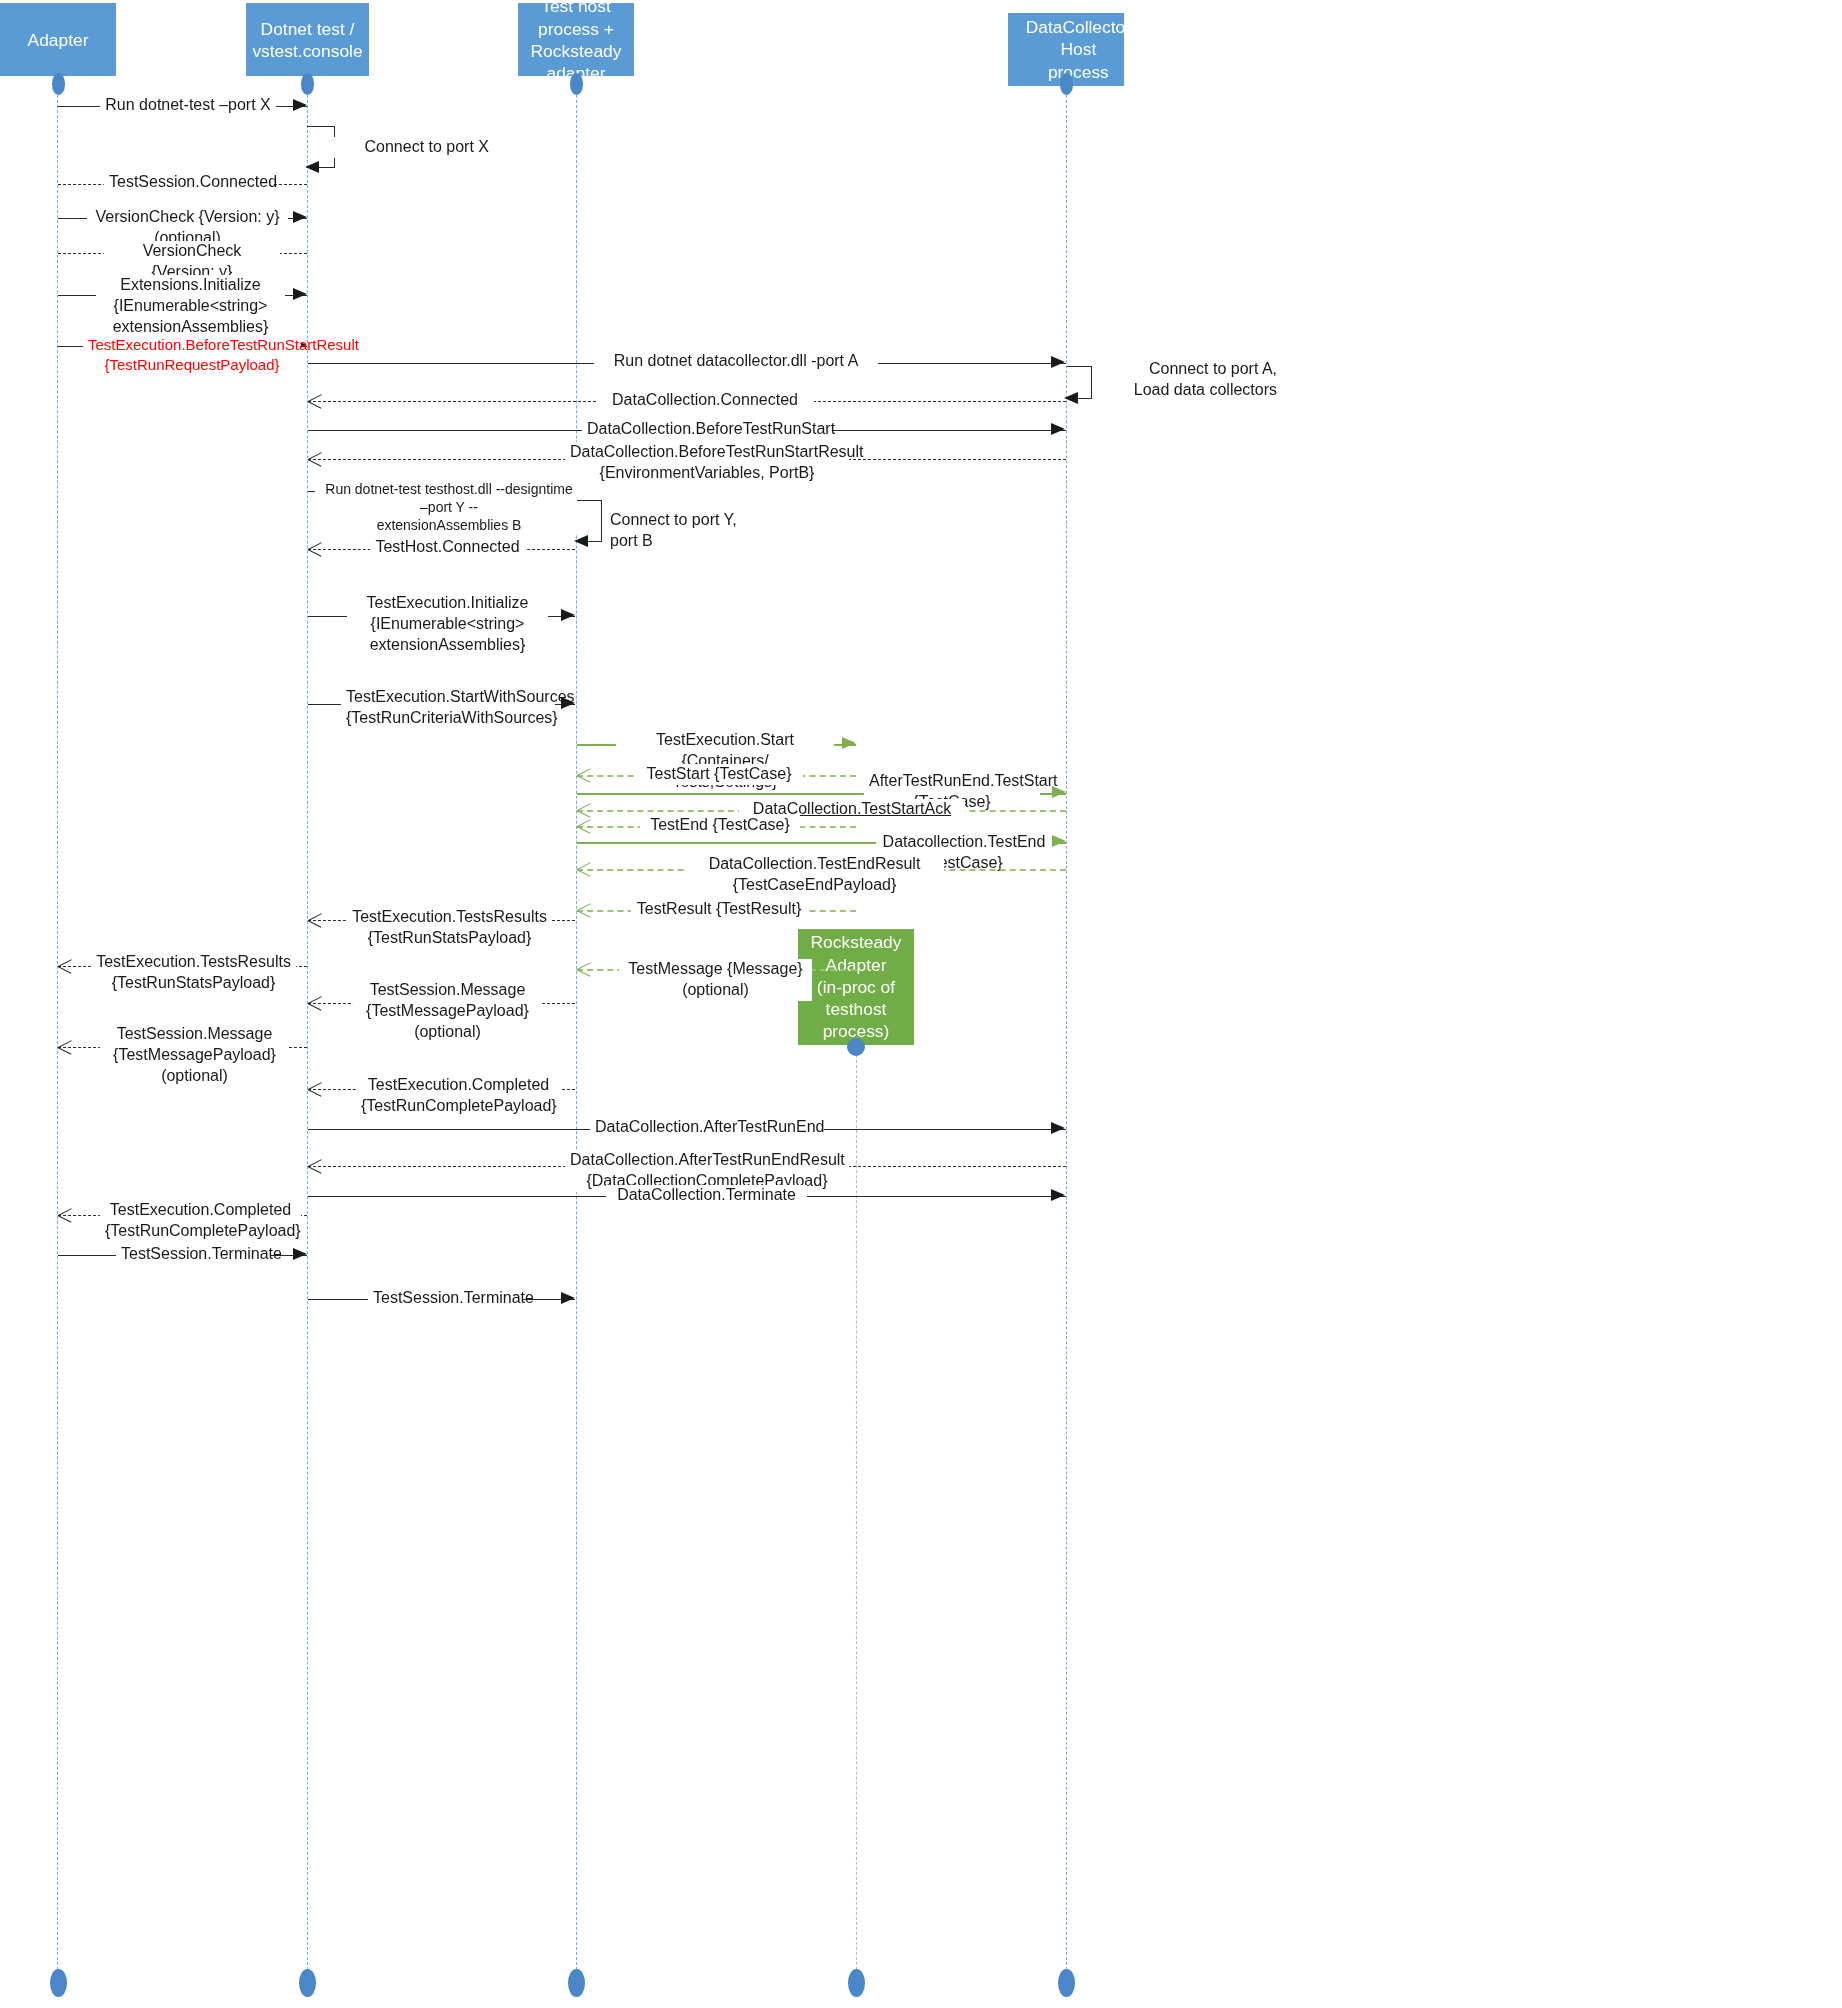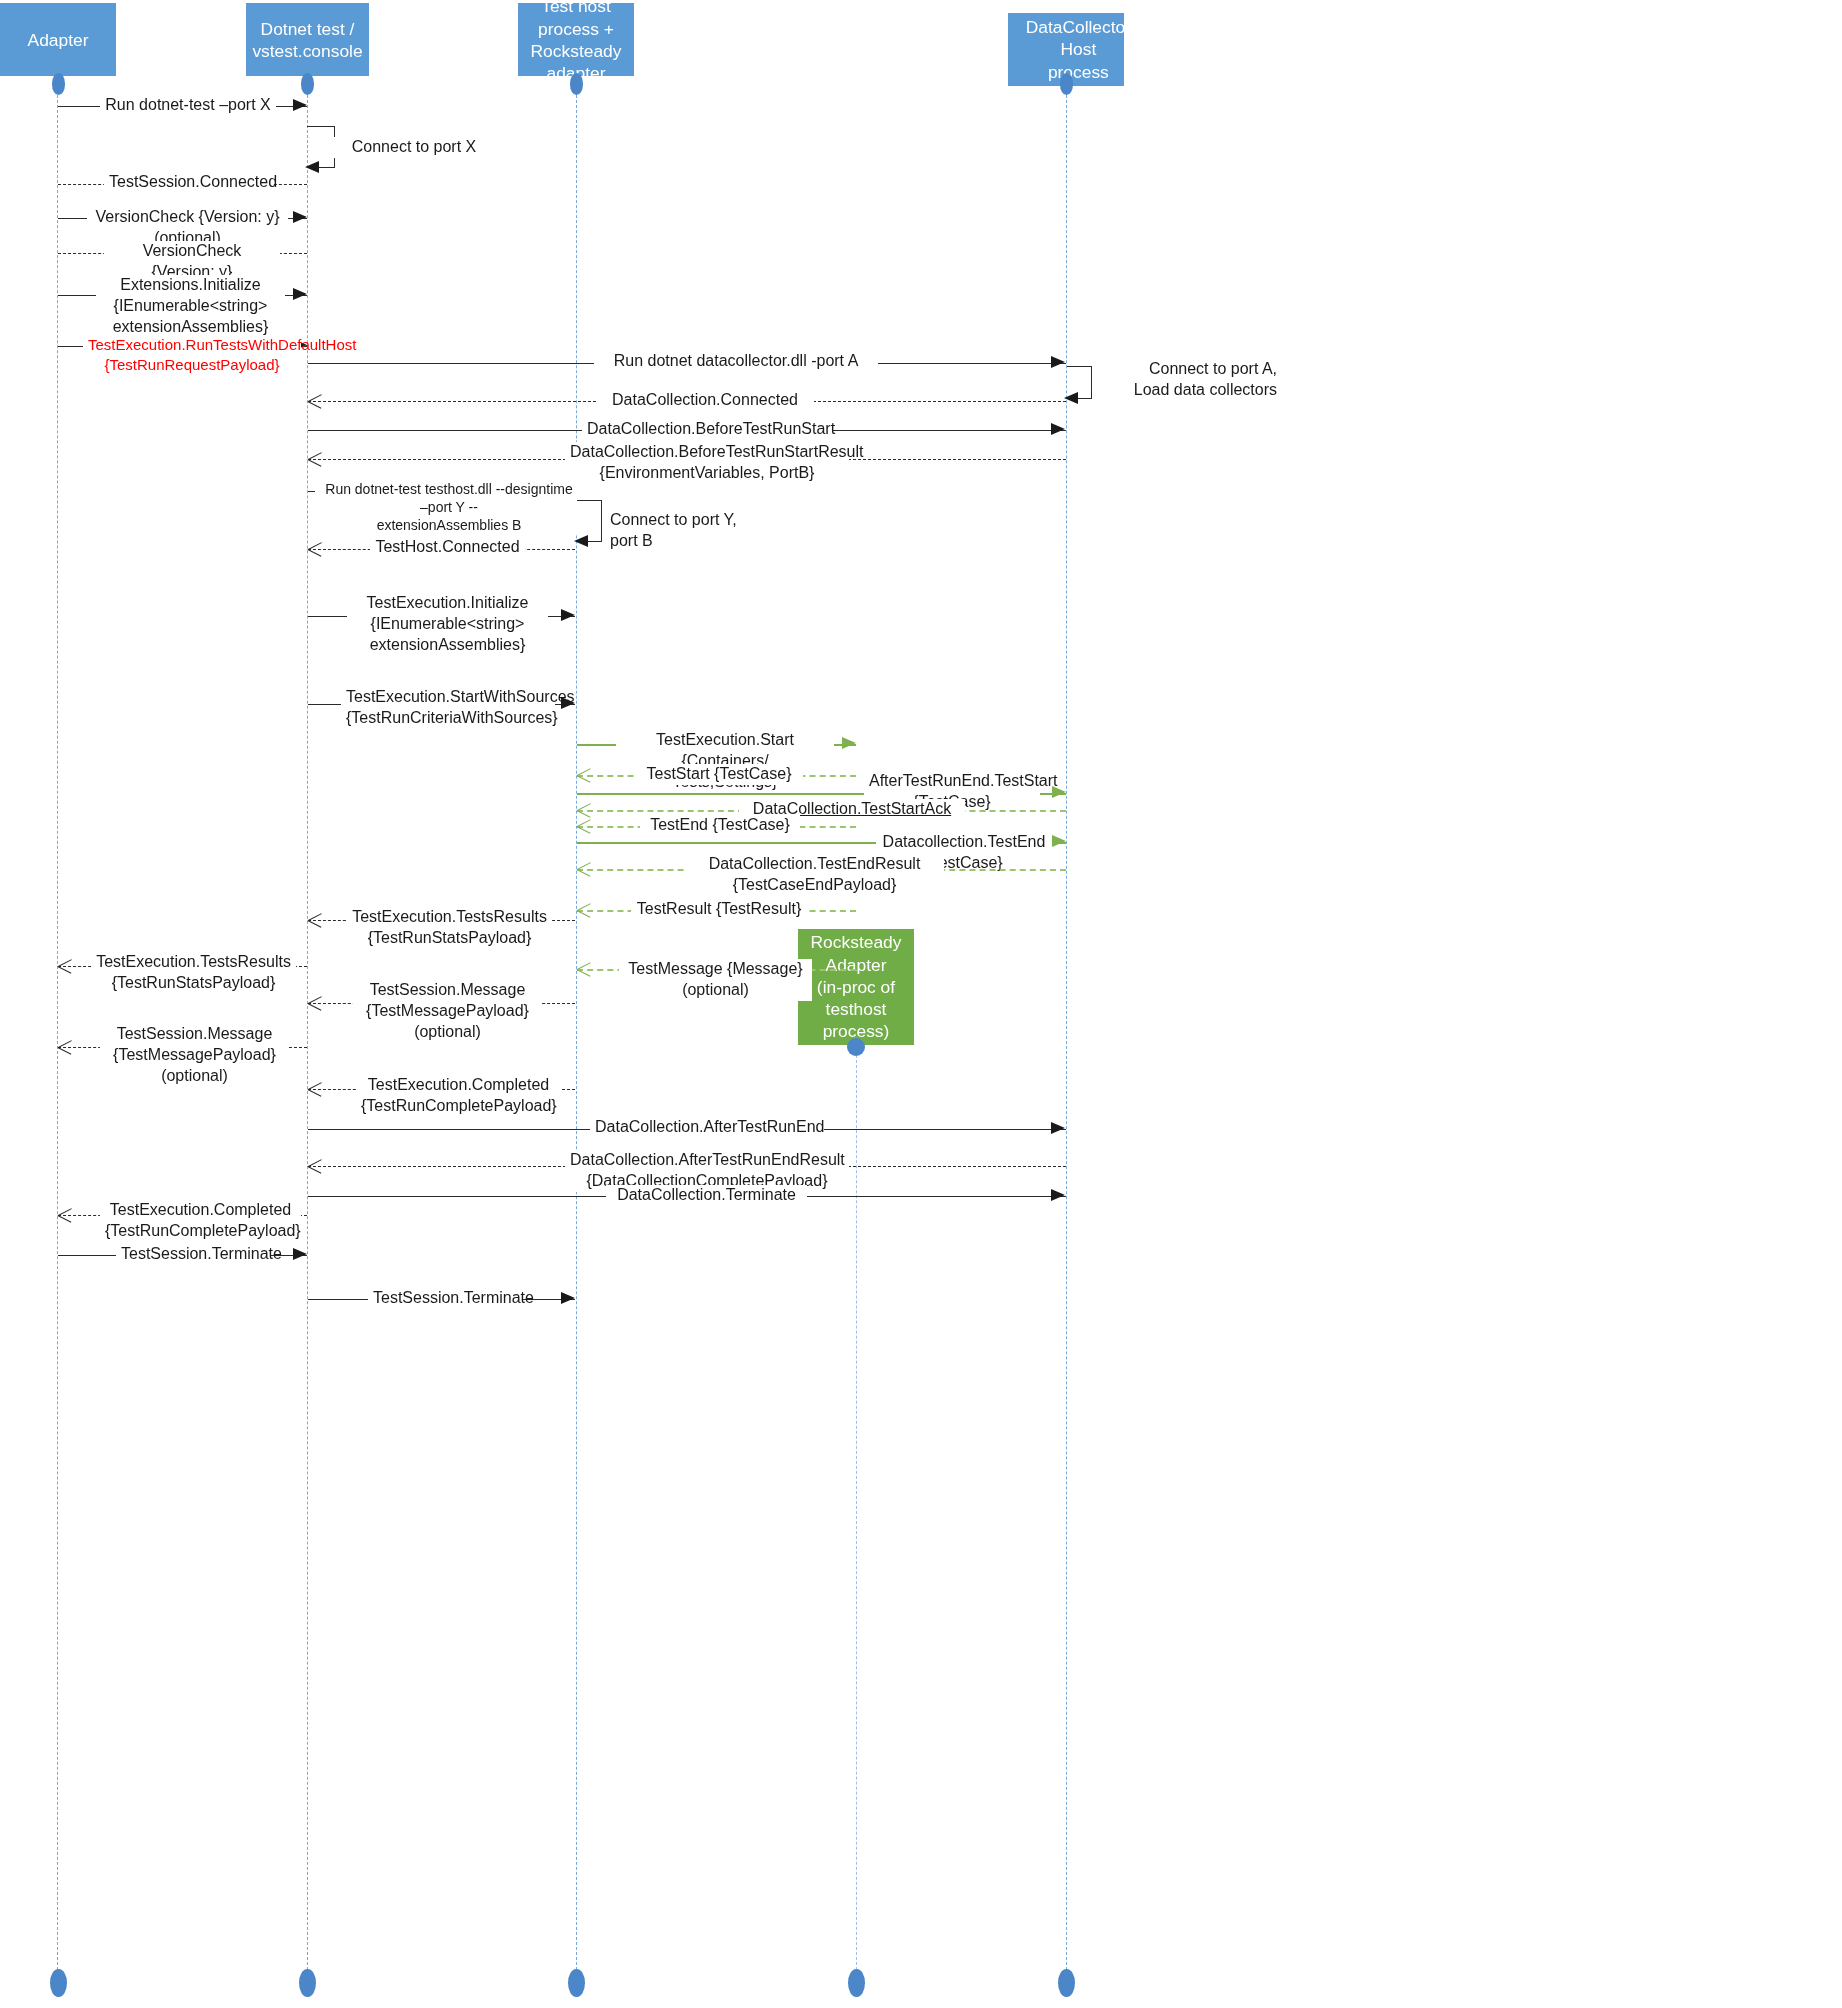--- a/index.html
+++ b/index.html
@@ -89,21 +89,21 @@
   <div class="foot-dot" style="left:1058px;top:1969px;"></div>
 
   <div class="msg" style="left:58px;top:106px;width:249px;">
     <div class="ln solid-b"></div>
     <div class="arrowhead ah-r-b" style="left:235px;top:-6.6px;"></div>
   </div>
   <div class="lbl" style="left:100px;top:95px;width:166px;">Run dotnet-test –port X</div>
 
   <div class="selfmsg" style="left:307px;top:126px;width:28px;height:42px;"></div>
   <div class="arrowhead ah-l-b" style="left:305px;top:161px;"></div>
-  <div class="lbl" style="left:334px;top:137px;width:150px;text-align:center;">Connect to port X</div>
+  <div class="lbl" style="left:334px;top:137px;width:150px;text-align:right;">Connect to port X</div>
 
   <div class="msg" style="left:58px;top:184px;width:249px;">
     <div class="ln dash-b"></div>
     <div class="openarr" style="left:58px;top:0px;"></div>
   </div>
   <div class="lbl" style="left:104px;top:172px;width:158px;">TestSession.Connected</div>
 
   <div class="msg" style="left:58px;top:218px;width:249px;">
     <div class="ln solid-b"></div>
     <div class="arrowhead ah-r-b" style="left:235px;top:-6.6px;"></div>
@@ -121,21 +121,21 @@
     <div class="arrowhead ah-r-b" style="left:235px;top:-6.6px;"></div>
   </div>
   <div class="lbl" style="left:96px;top:275px;width:179px;">Extensions.Initialize
 {IEnumerable&lt;string&gt;
 extensionAssemblies} (optional)</div>
 
   <div class="msg" style="left:58px;top:346px;width:249px;">
     <div class="ln solid-b"></div>
     <div class="arrowhead ah-r-b" style="left:235px;top:-6.6px;"></div>
   </div>
-  <div class="lbl red" style="left:83px;top:335px;width:208px;font-size:15px;">TestExecution.RunTestsWithDefaultHost
+  <div class="lbl red" style="left:83px;top:335px;width:208px;font-size:15px;">TestExecution.BeforeTestRunStartResult
 {TestRunRequestPayload}</div>
 
   <div class="msg" style="left:308px;top:363px;width:758px;">
     <div class="ln solid-b"></div>
     <div class="arrowhead ah-r-b" style="left:743px;top:-6.6px;"></div>
   </div>
   <div class="lbl" style="left:594px;top:351px;width:274px;">Run dotnet datacollector.dll -port A</div>
 
   <div class="selfmsg" style="left:1067px;top:366px;width:25px;height:33px;"></div>
   <div class="arrowhead ah-l-b" style="left:1064px;top:392px;"></div>

